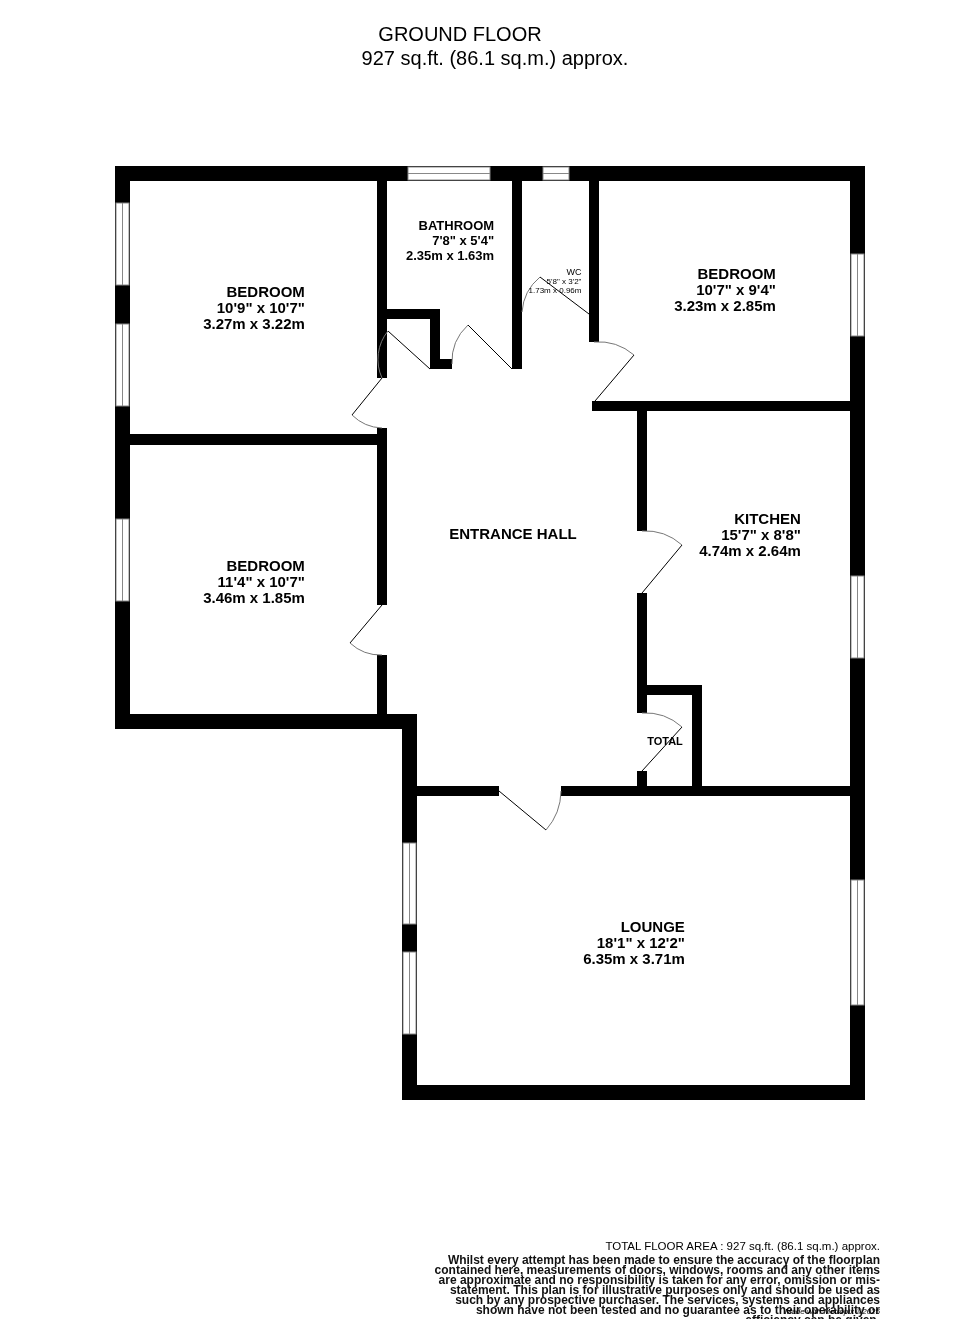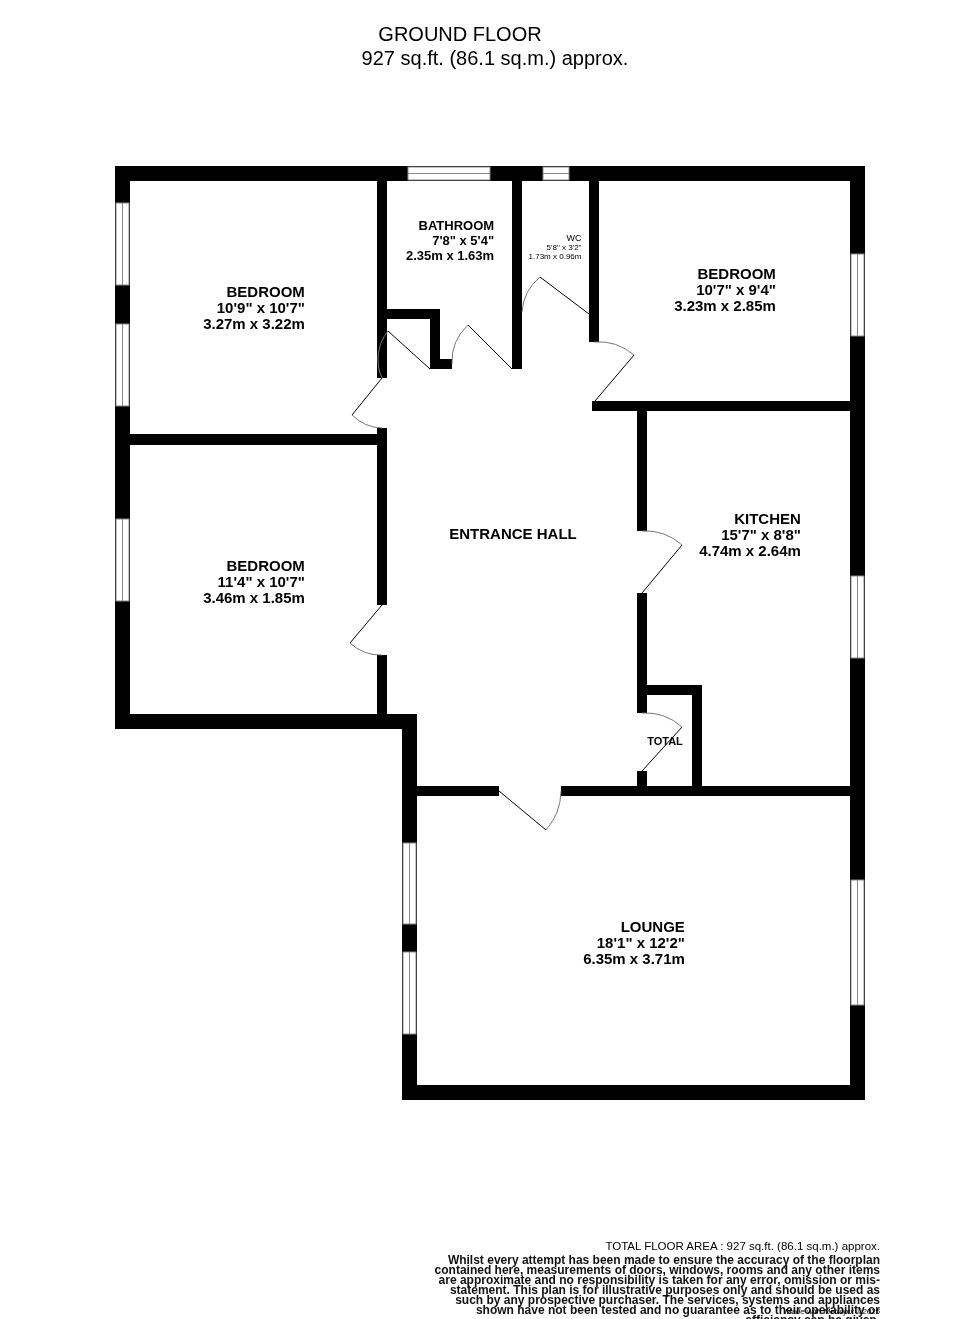--- a/index.html
+++ b/index.html
@@ -5,21 +5,21 @@
   html, body { margin: 0; padding: 0; background: #ffffff; }
   body { width: 980px; height: 1319px; position: relative; overflow: hidden;
          font-family: "Liberation Sans", sans-serif; color: #000; }
   .header { position: absolute; left: 0; width: 980px; text-align: center; }
   .h-title { top: 22px; left: -30px; font-size: 20px; line-height: 24px; }
   .h-area  { top: 46px; left: 5px; font-size: 20px; line-height: 24px; }
   svg.plan { position: absolute; left: 0; top: 0; }
   .room-label { position: absolute; text-align: right; font-weight: bold;
                 font-size: 15px; line-height: 16px; white-space: nowrap;
                 transform: translateX(-50%); }
-  .room-label.small { font-size: 8px; line-height: 9px; font-weight: normal; }
+  .room-label.small { font-size: 8px; line-height: 9px; font-weight: normal; margin-top: 34px; }
   .room-label.small .rname { font-size: 9px; }
   .room-label .rname { display: block; }
   .room-label .rdim { display: block; }
   .footer { position: absolute; left: 420px; width: 460px; text-align: right; }
   .f-total { top: 1239px; font-size: 11.5px; line-height: 14px; }
   .f-disc  { top: 1255px; font-size: 12px; line-height: 10px; color: #111; font-weight: bold; }
   .f-made  { top: 1307px; font-size: 8px; line-height: 10px; font-style: italic; }
 </style>
 </head>
 <body>

